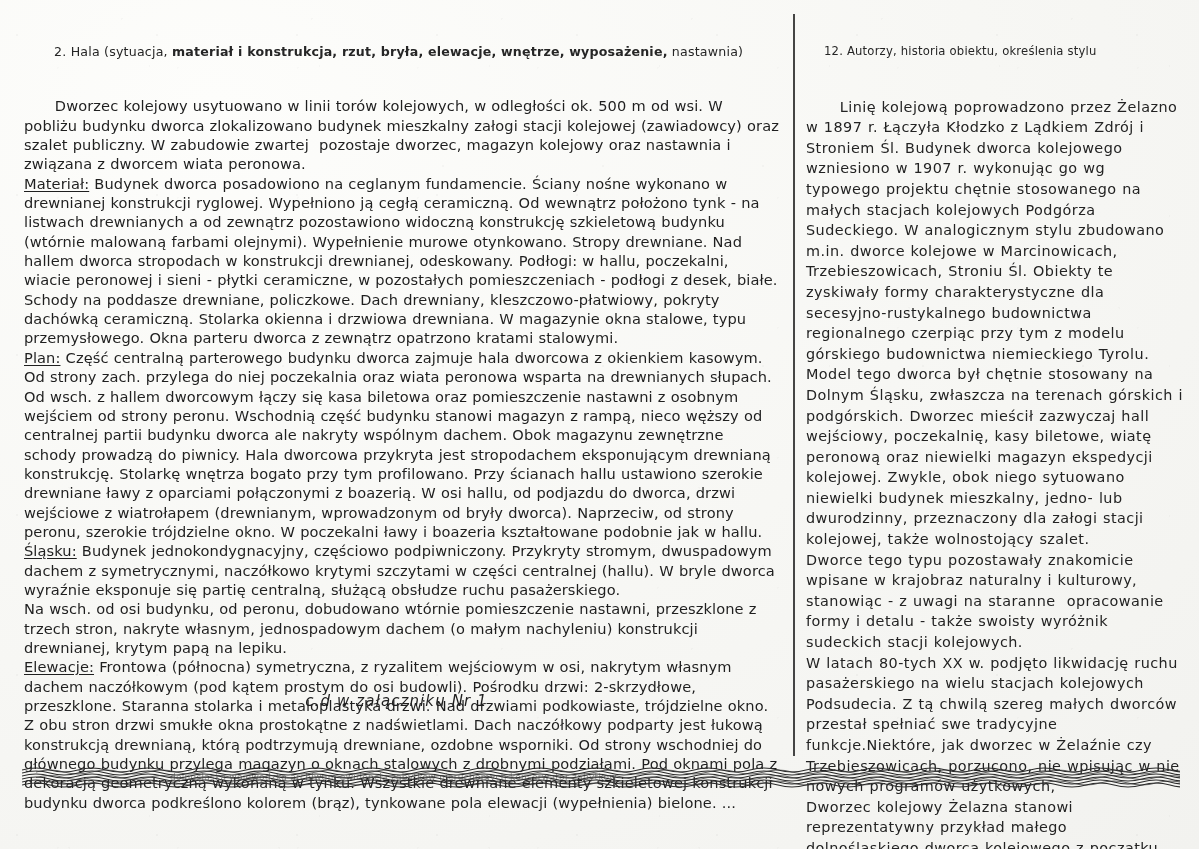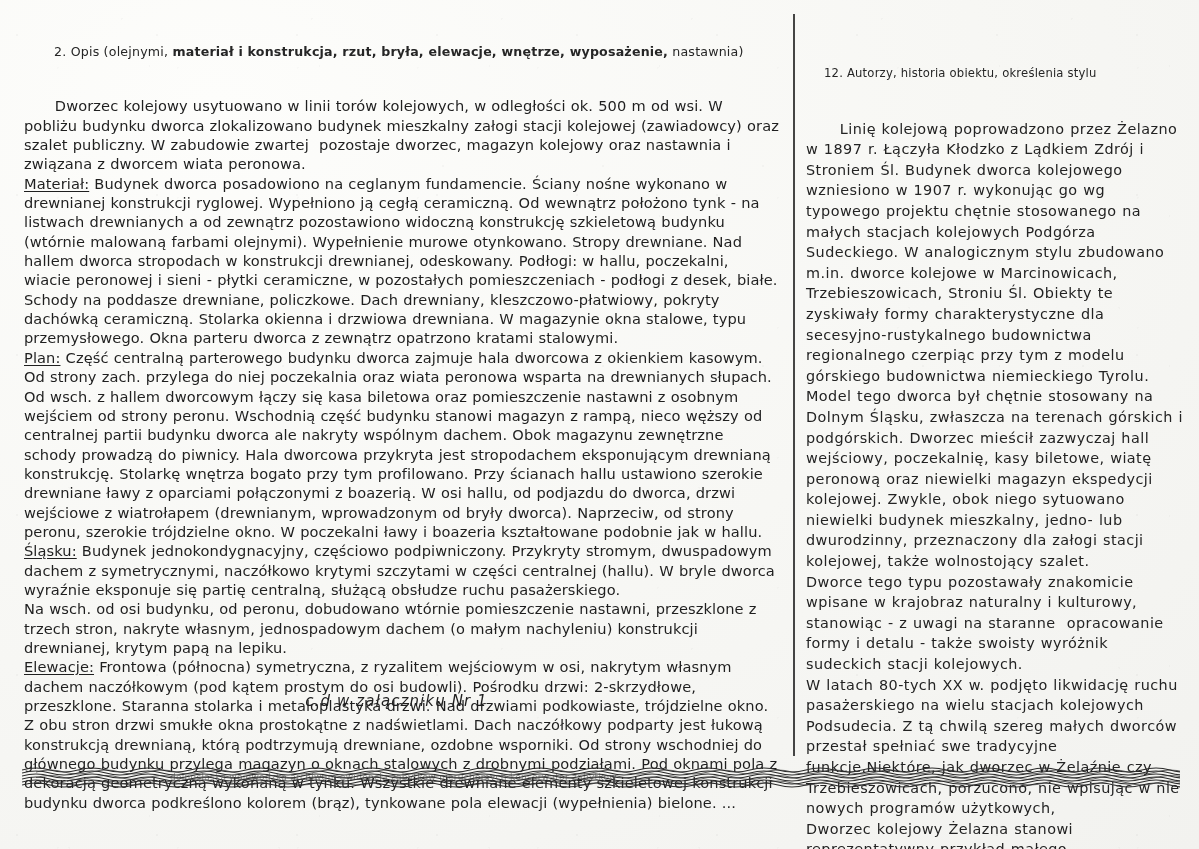--- a/index.html
+++ b/index.html
@@ -46,21 +46,21 @@
   }
 
   .section-heading{
     font-size:12.5px;
     letter-spacing:.2px;
     color:#262626;
     margin:0 0 18px 0;
     white-space:nowrap;
   }
   .col-left .section-heading{ padding-left:30px; font-size:12.6px; }
-  .col-right .section-heading{ padding-left:18px; font-size:11.6px;margin-top:22px; }
+  .col-right .section-heading{ padding-left:18px; font-size:11.6px; }
   .section-heading .b{ font-weight:bold;margin-top:8px; }
 
   
   .body-left{
     font-family:"DejaVu Sans", sans-serif;
     font-size:14.6px;
     line-height:19.35px;
     letter-spacing:.1px;
     color:#1f1f1f;
     white-space:pre-wrap;
@@ -108,21 +108,21 @@
 <body>
 
 <div class="page">
   <div class="grain"></div>
 
   <div class="divider"></div>
 
   <div class="col-left">
     <div class="section-heading">
       <span>2.</span>
-      <span>Opis (olejnymi,</span>
+      <span>Hala (sytuacja,</span>
       <span class="b">materiał i konstrukcja, rzut, bryła, elewacje, wnętrze, wyposażenie,</span>
       <span>nastawnia)</span>
     </div>
 
     <div class="body-left">
       <span>Dworzec kolejowy usytuowano w linii torów kolejowych, w odległości ok. 500 m od wsi. W pobliżu budynku dworca zlokalizowano budynek mieszkalny załogi stacji kolejowej (zawiadowcy) oraz szalet publiczny. W zabudowie zwartej  pozostaje dworzec, magazyn kolejowy oraz nastawnia i związana z dworcem wiata peronowa.</span><span>
 </span><span class="lbl">Materiał:</span><span> Budynek dworca posadowiono na ceglanym fundamencie. Ściany nośne wykonano w drewnianej konstrukcji ryglowej. Wypełniono ją cegłą ceramiczną. Od wewnątrz położono tynk - na listwach drewnianych a od zewnątrz pozostawiono widoczną konstrukcję szkieletową budynku (wtórnie malowaną farbami olejnymi). Wypełnienie murowe otynkowano. Stropy drewniane. Nad hallem dworca stropodach w konstrukcji drewnianej, odeskowany. Podłogi: w hallu, poczekalni, wiacie peronowej i sieni - płytki ceramiczne, w pozostałych pomieszczeniach - podłogi z desek, białe. Schody na poddasze drewniane, policzkowe. Dach drewniany, kleszczowo-płatwiowy, pokryty dachówką ceramiczną. Stolarka okienna i drzwiowa drewniana. W magazynie okna stalowe, typu przemysłowego. Okna parteru dworca z zewnątrz opatrzono kratami stalowymi.</span><span>
 </span><span class="lbl">Plan:</span><span> Część centralną parterowego budynku dworca zajmuje hala dworcowa z okienkiem kasowym. Od strony zach. przylega do niej poczekalnia oraz wiata peronowa wsparta na drewnianych słupach. Od wsch. z hallem dworcowym łączy się kasa biletowa oraz pomieszczenie nastawni z osobnym wejściem od strony peronu. Wschodnią część budynku stanowi magazyn z rampą, nieco węższy od centralnej partii budynku dworca ale nakryty wspólnym dachem. Obok magazynu zewnętrzne schody prowadzą do piwnicy. Hala dworcowa przykryta jest stropodachem eksponującym drewnianą konstrukcję. Stolarkę wnętrza bogato przy tym profilowano. Przy ścianach hallu ustawiono szerokie drewniane ławy z oparciami połączonymi z boazerią. W osi hallu, od podjazdu do dworca, drzwi wejściowe z wiatrołapem (drewnianym, wprowadzonym od bryły dworca). Naprzeciw, od strony peronu, szerokie trójdzielne okno. W poczekalni ławy i boazeria kształtowane podobnie jak w hallu.</span><span>
 </span><span class="lbl">Śląsku:</span><span> Budynek jednokondygnacyjny, częściowo podpiwniczony. Przykryty stromym, dwuspadowym dachem z symetrycznymi, naczółkowo krytymi szczytami w części centralnej (hallu). W bryle dworca wyraźnie eksponuje się partię centralną, służącą obsłudze ruchu pasażerskiego.
 Na wsch. od osi budynku, od peronu, dobudowano wtórnie pomieszczenie nastawni, przeszklone z trzech stron, nakryte własnym, jednospadowym dachem (o małym nachyleniu) konstrukcji drewnianej, krytym papą na lepiku.</span><span>

